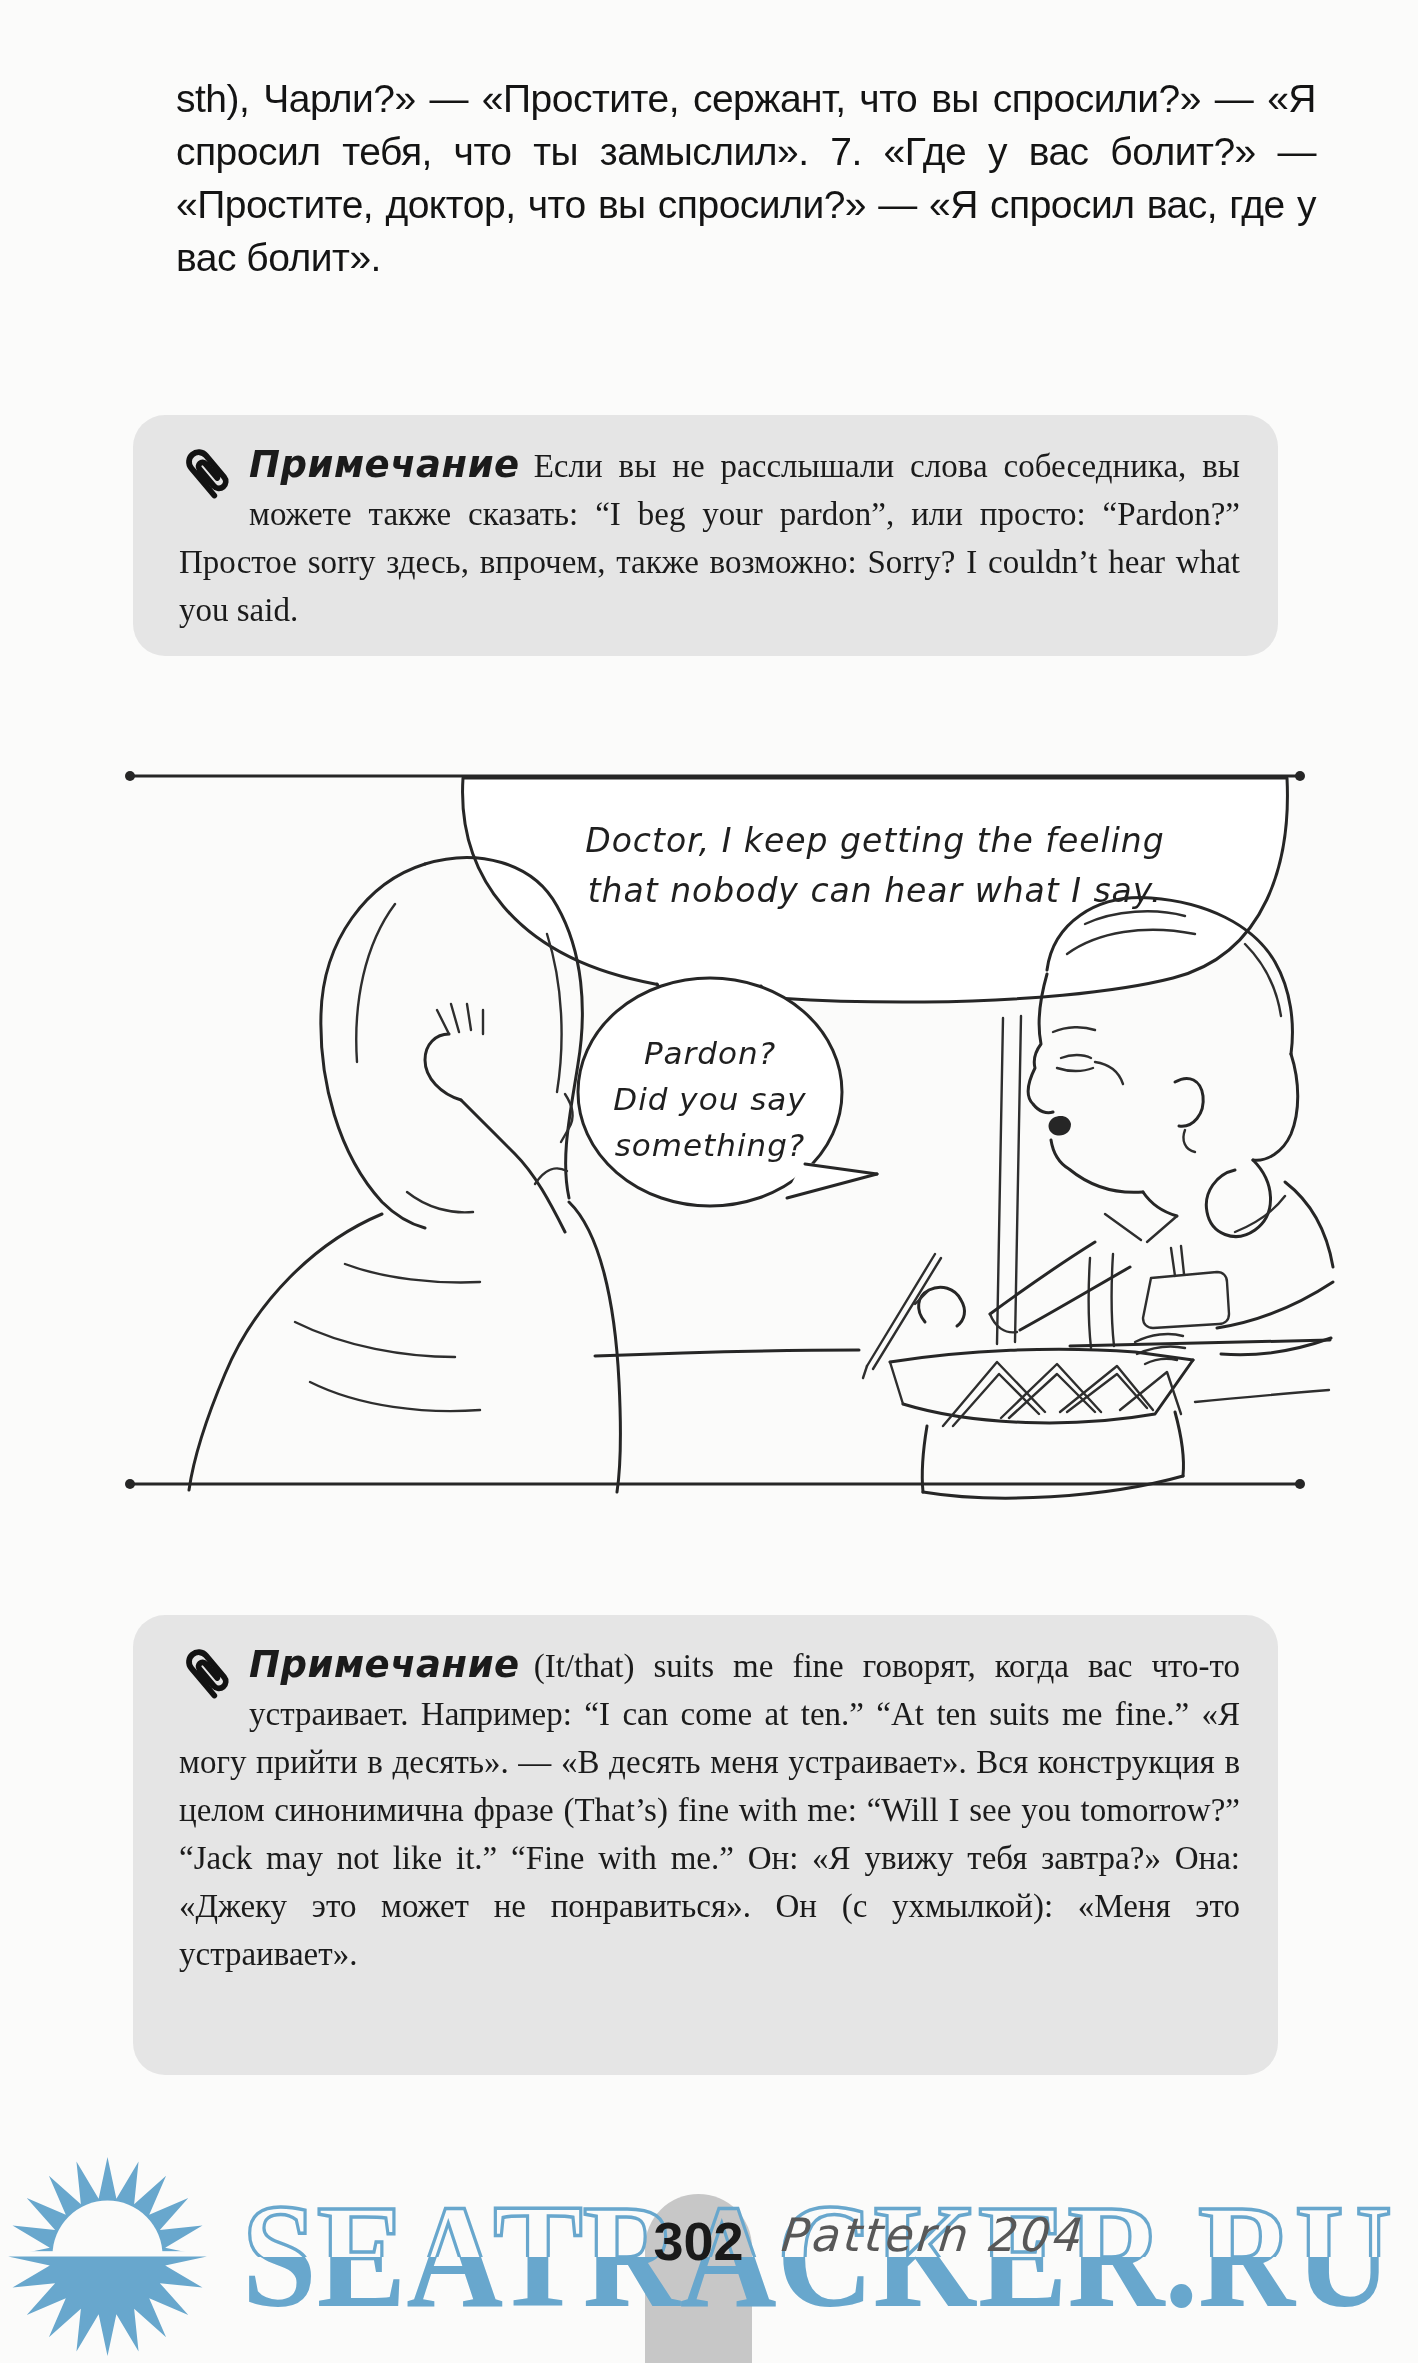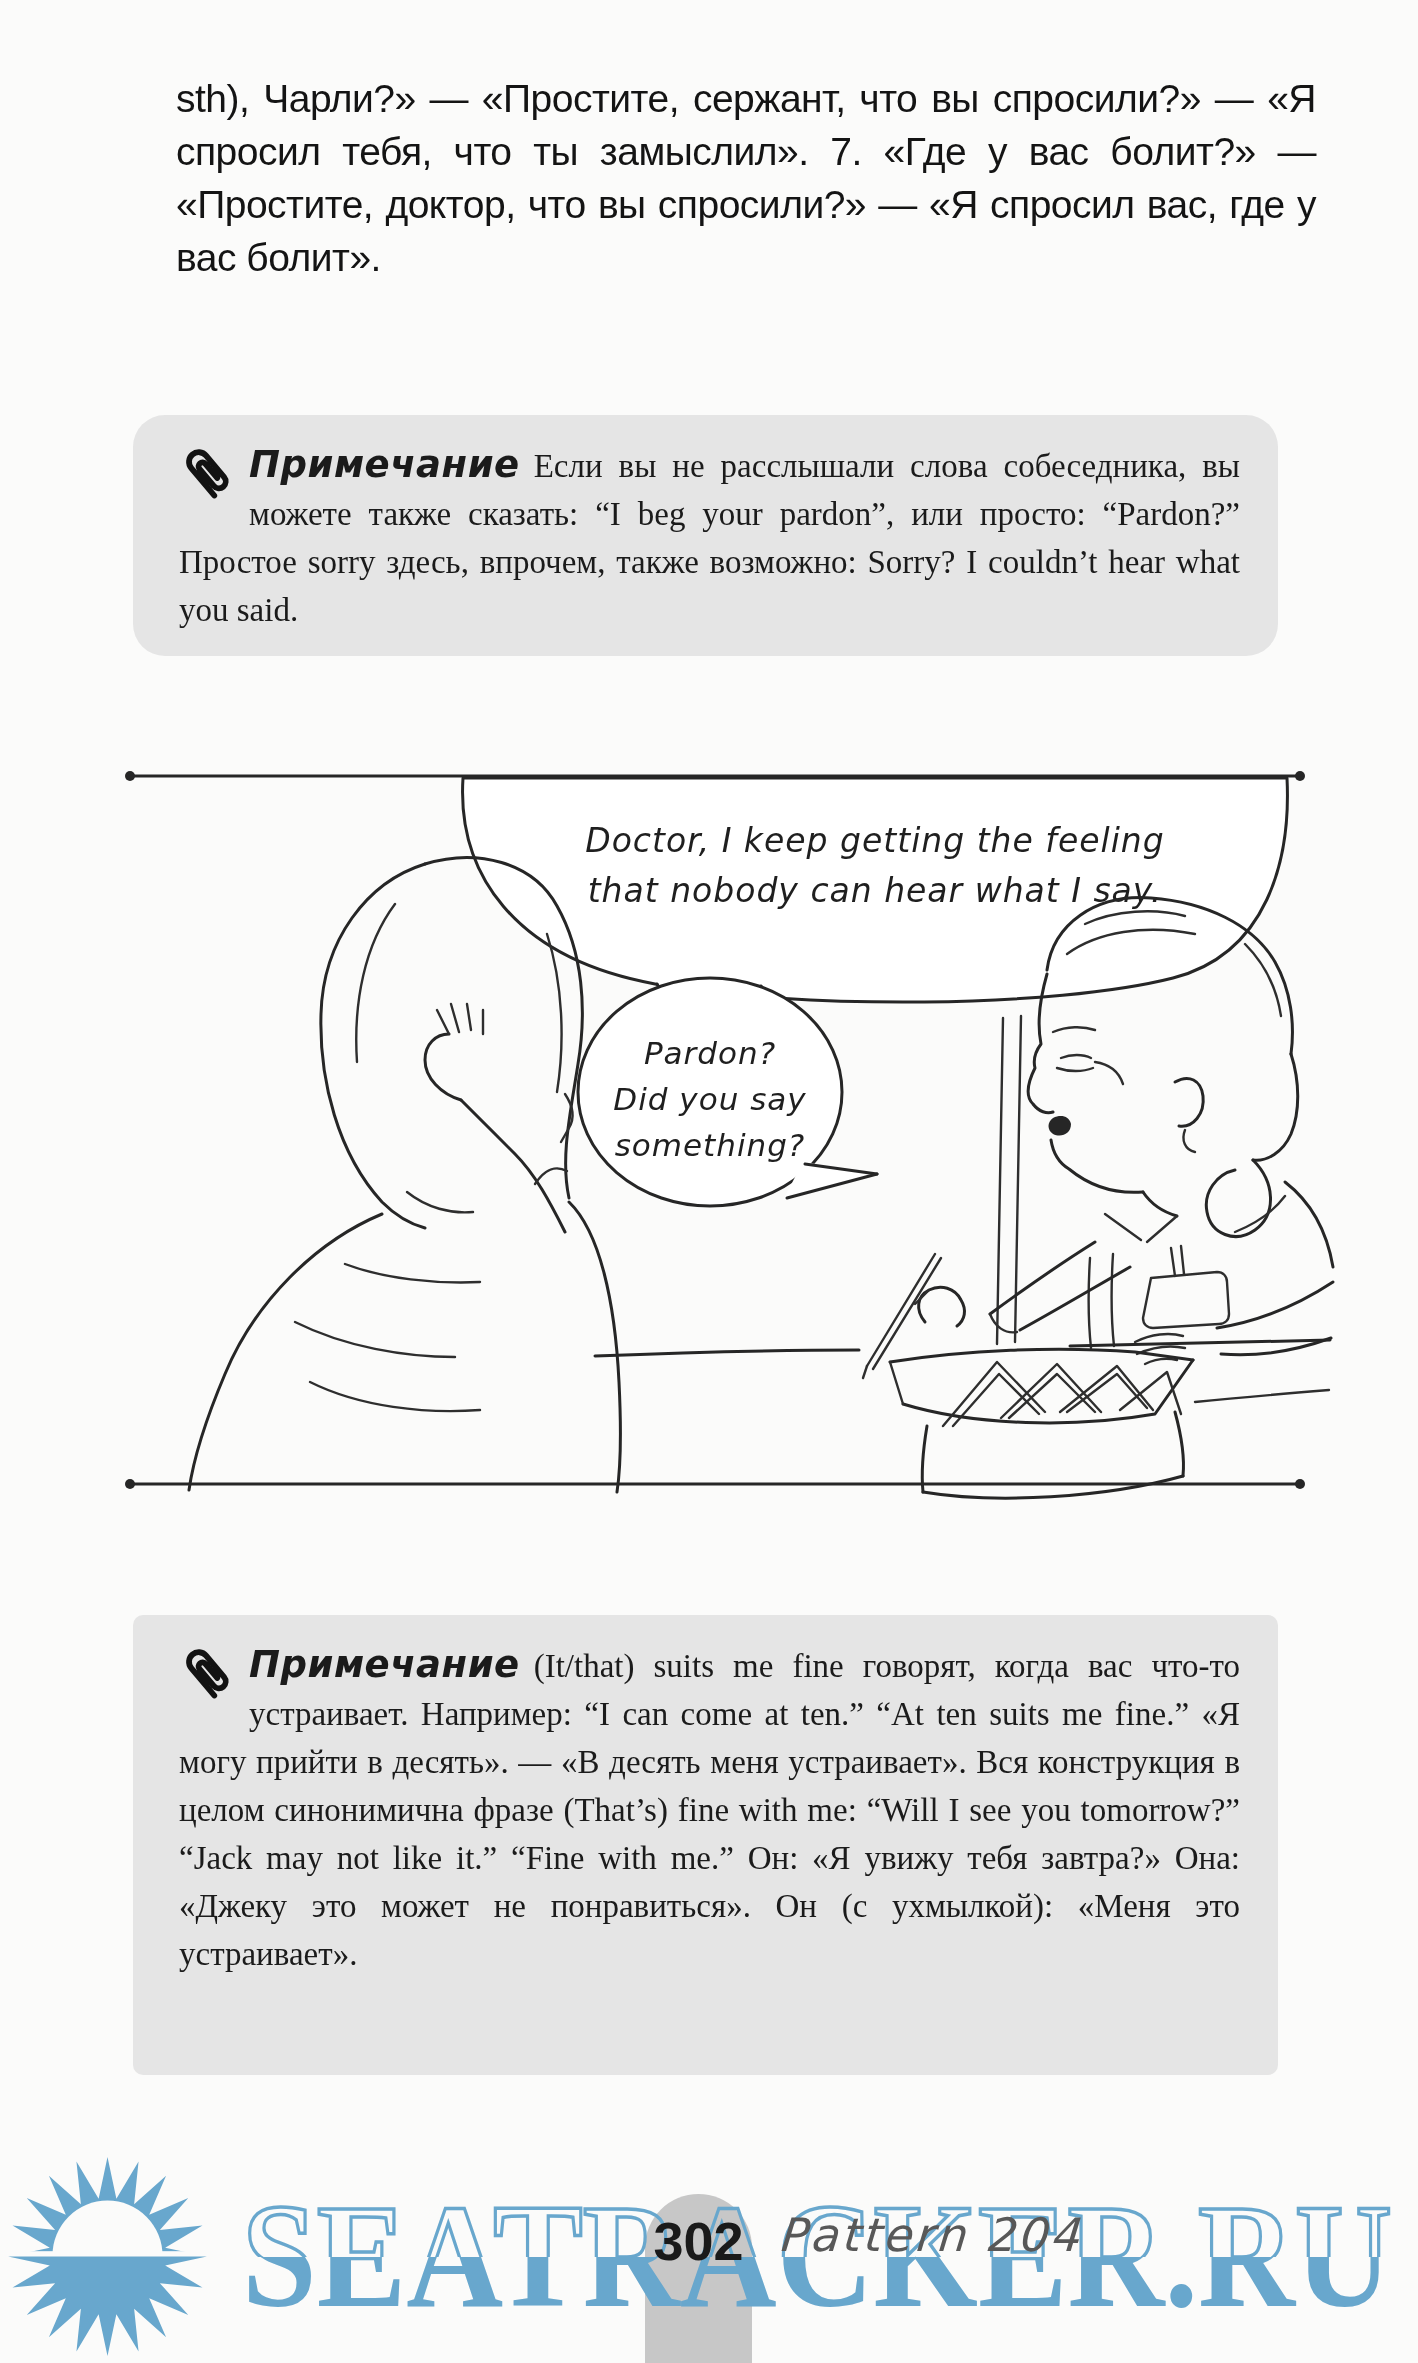--- a/index.html
+++ b/index.html
@@ -18,21 +18,21 @@
   
   .note {
     position:absolute; left:133px; width:1145px;
     background:#e5e5e5; border-radius:32px;
     padding:26px 38px 22px 46px; box-sizing:border-box;
     font-family:"Liberation Serif", serif;
     font-size:33px; line-height:48px; color:#1b1b1b;
     text-align:justify;
   }
   .note-1 { top:415px; min-height:240px; }
-  .note-2 { top:1615px; min-height:460px;border-radius:10px; }
+  .note-2 { top:1615px; min-height:460px; }
   .clip { float:left; width:58px; height:64px; margin:0 12px 0 0; }
   .note-label {
     font-family:"DejaVu Sans", sans-serif;
     font-style:italic; font-weight:bold;
     font-size:37px; letter-spacing:0.5px; padding-right:14px;
     white-space:nowrap;
   }
   
   .cartoon { position:absolute; left:95px; top:762px; width:1240px; height:745px; }
   .sketch  { fill:none; stroke:#262626; stroke-width:3; stroke-linecap:round; stroke-linejoin:round; }

